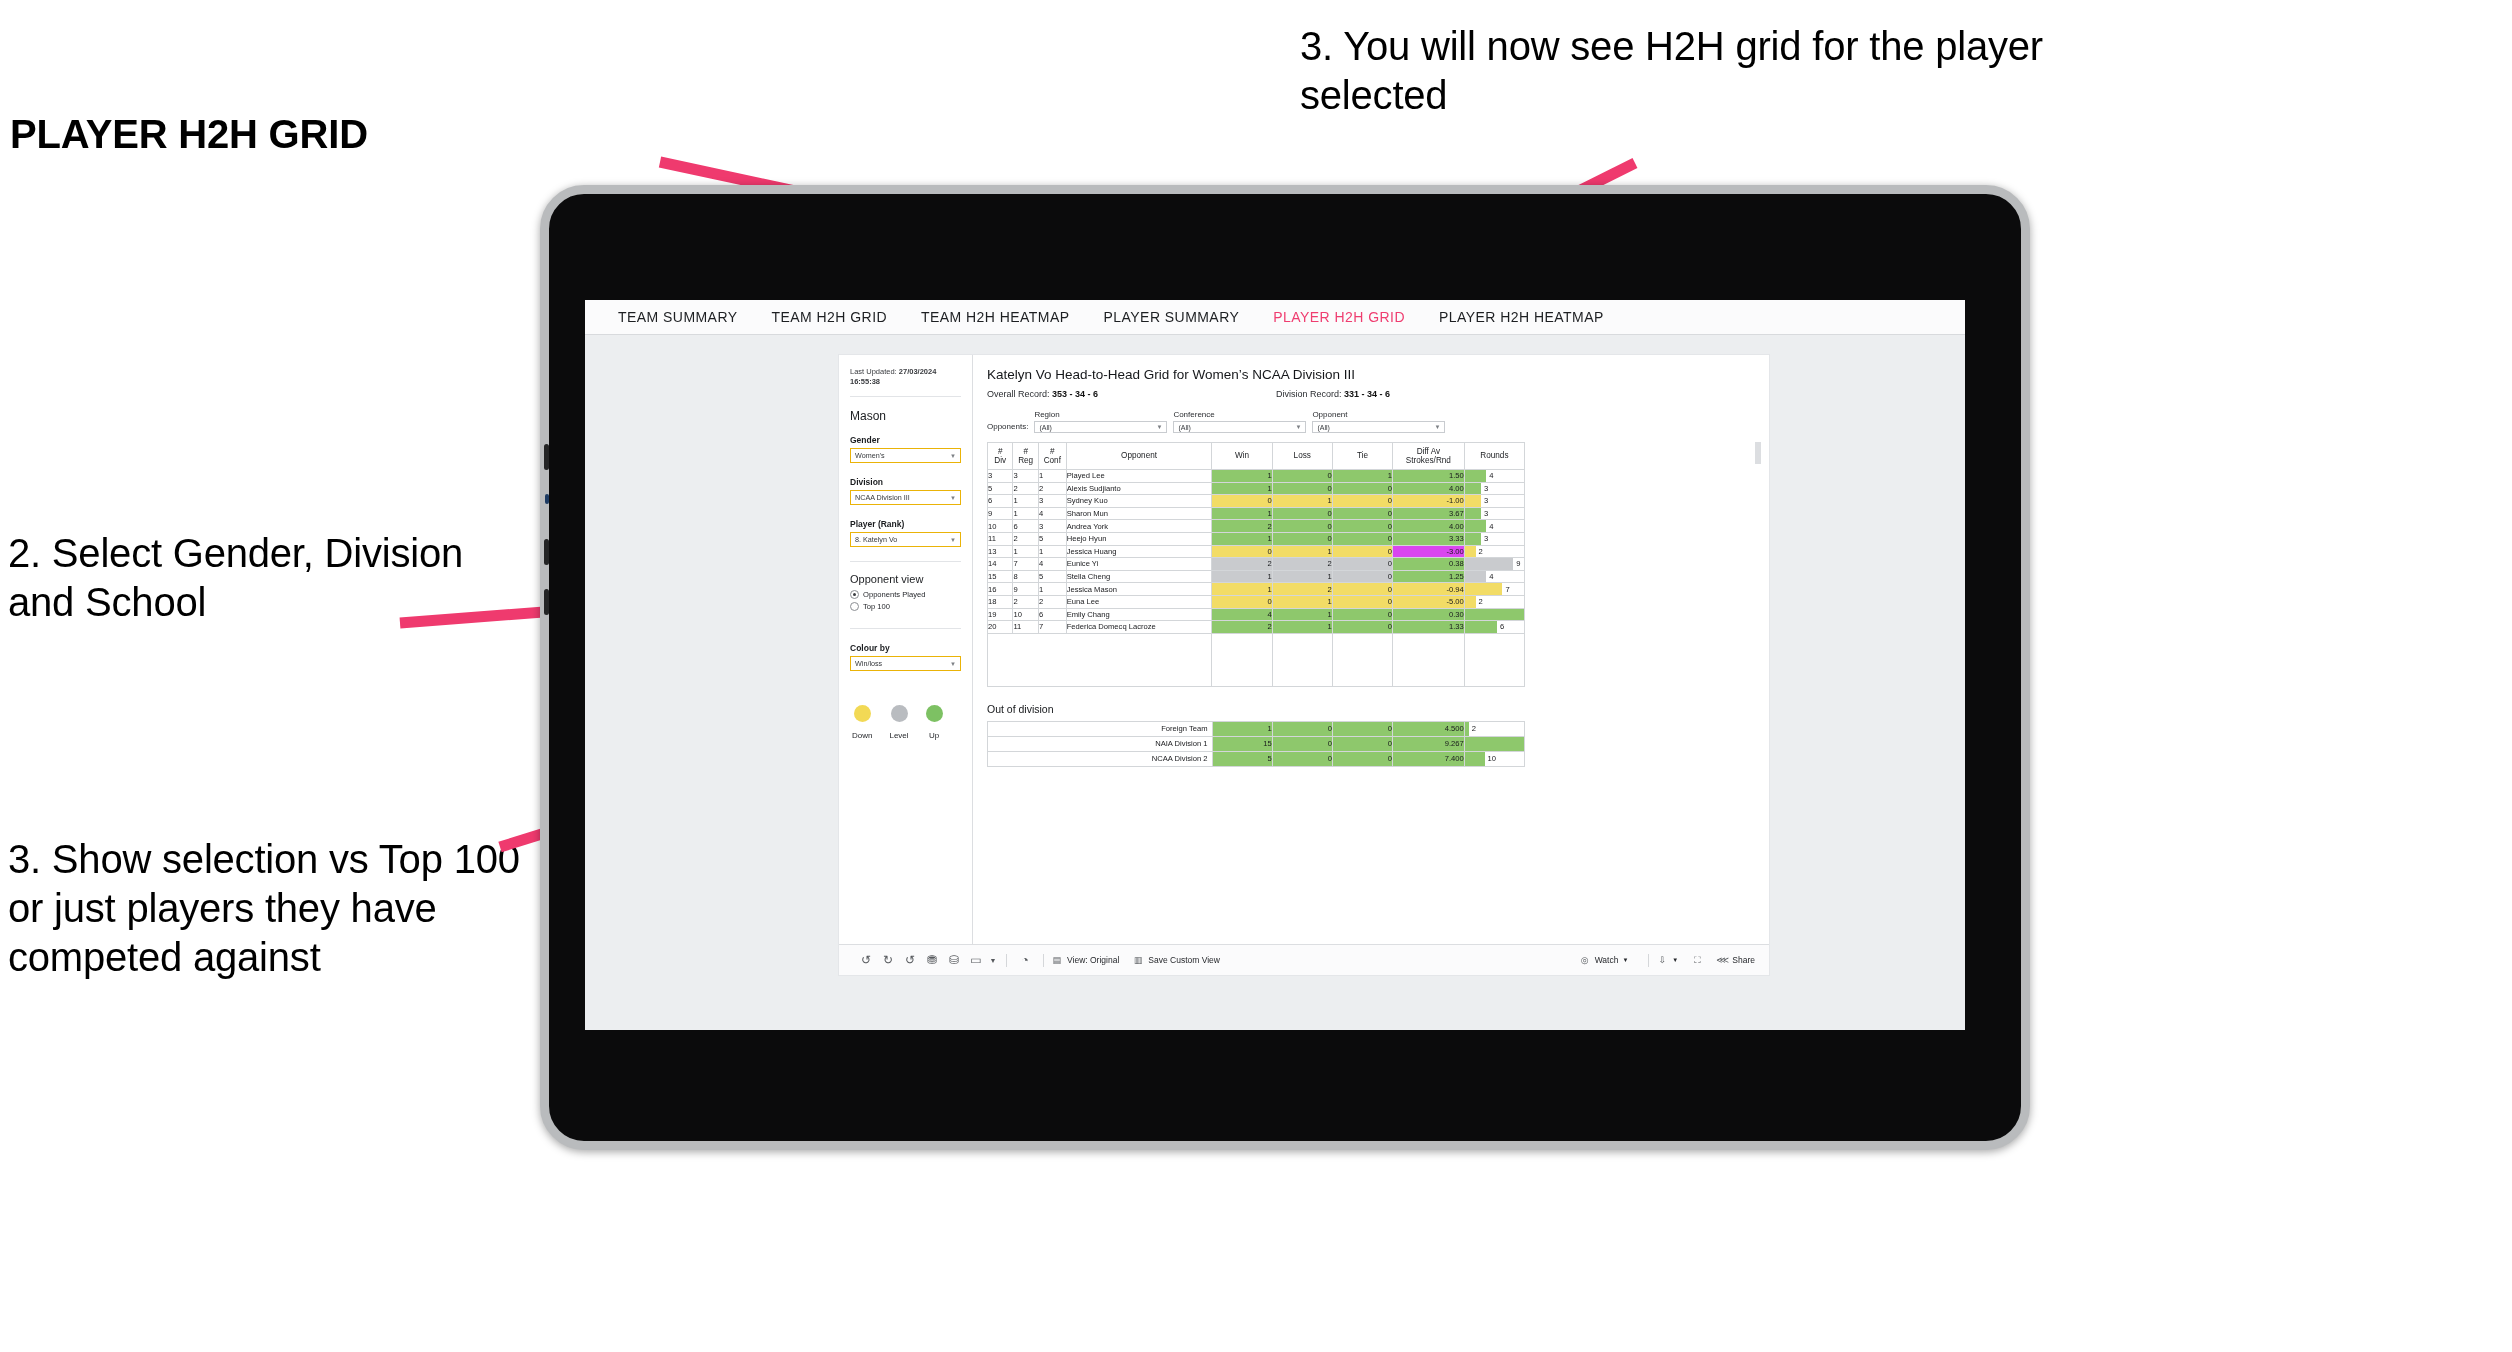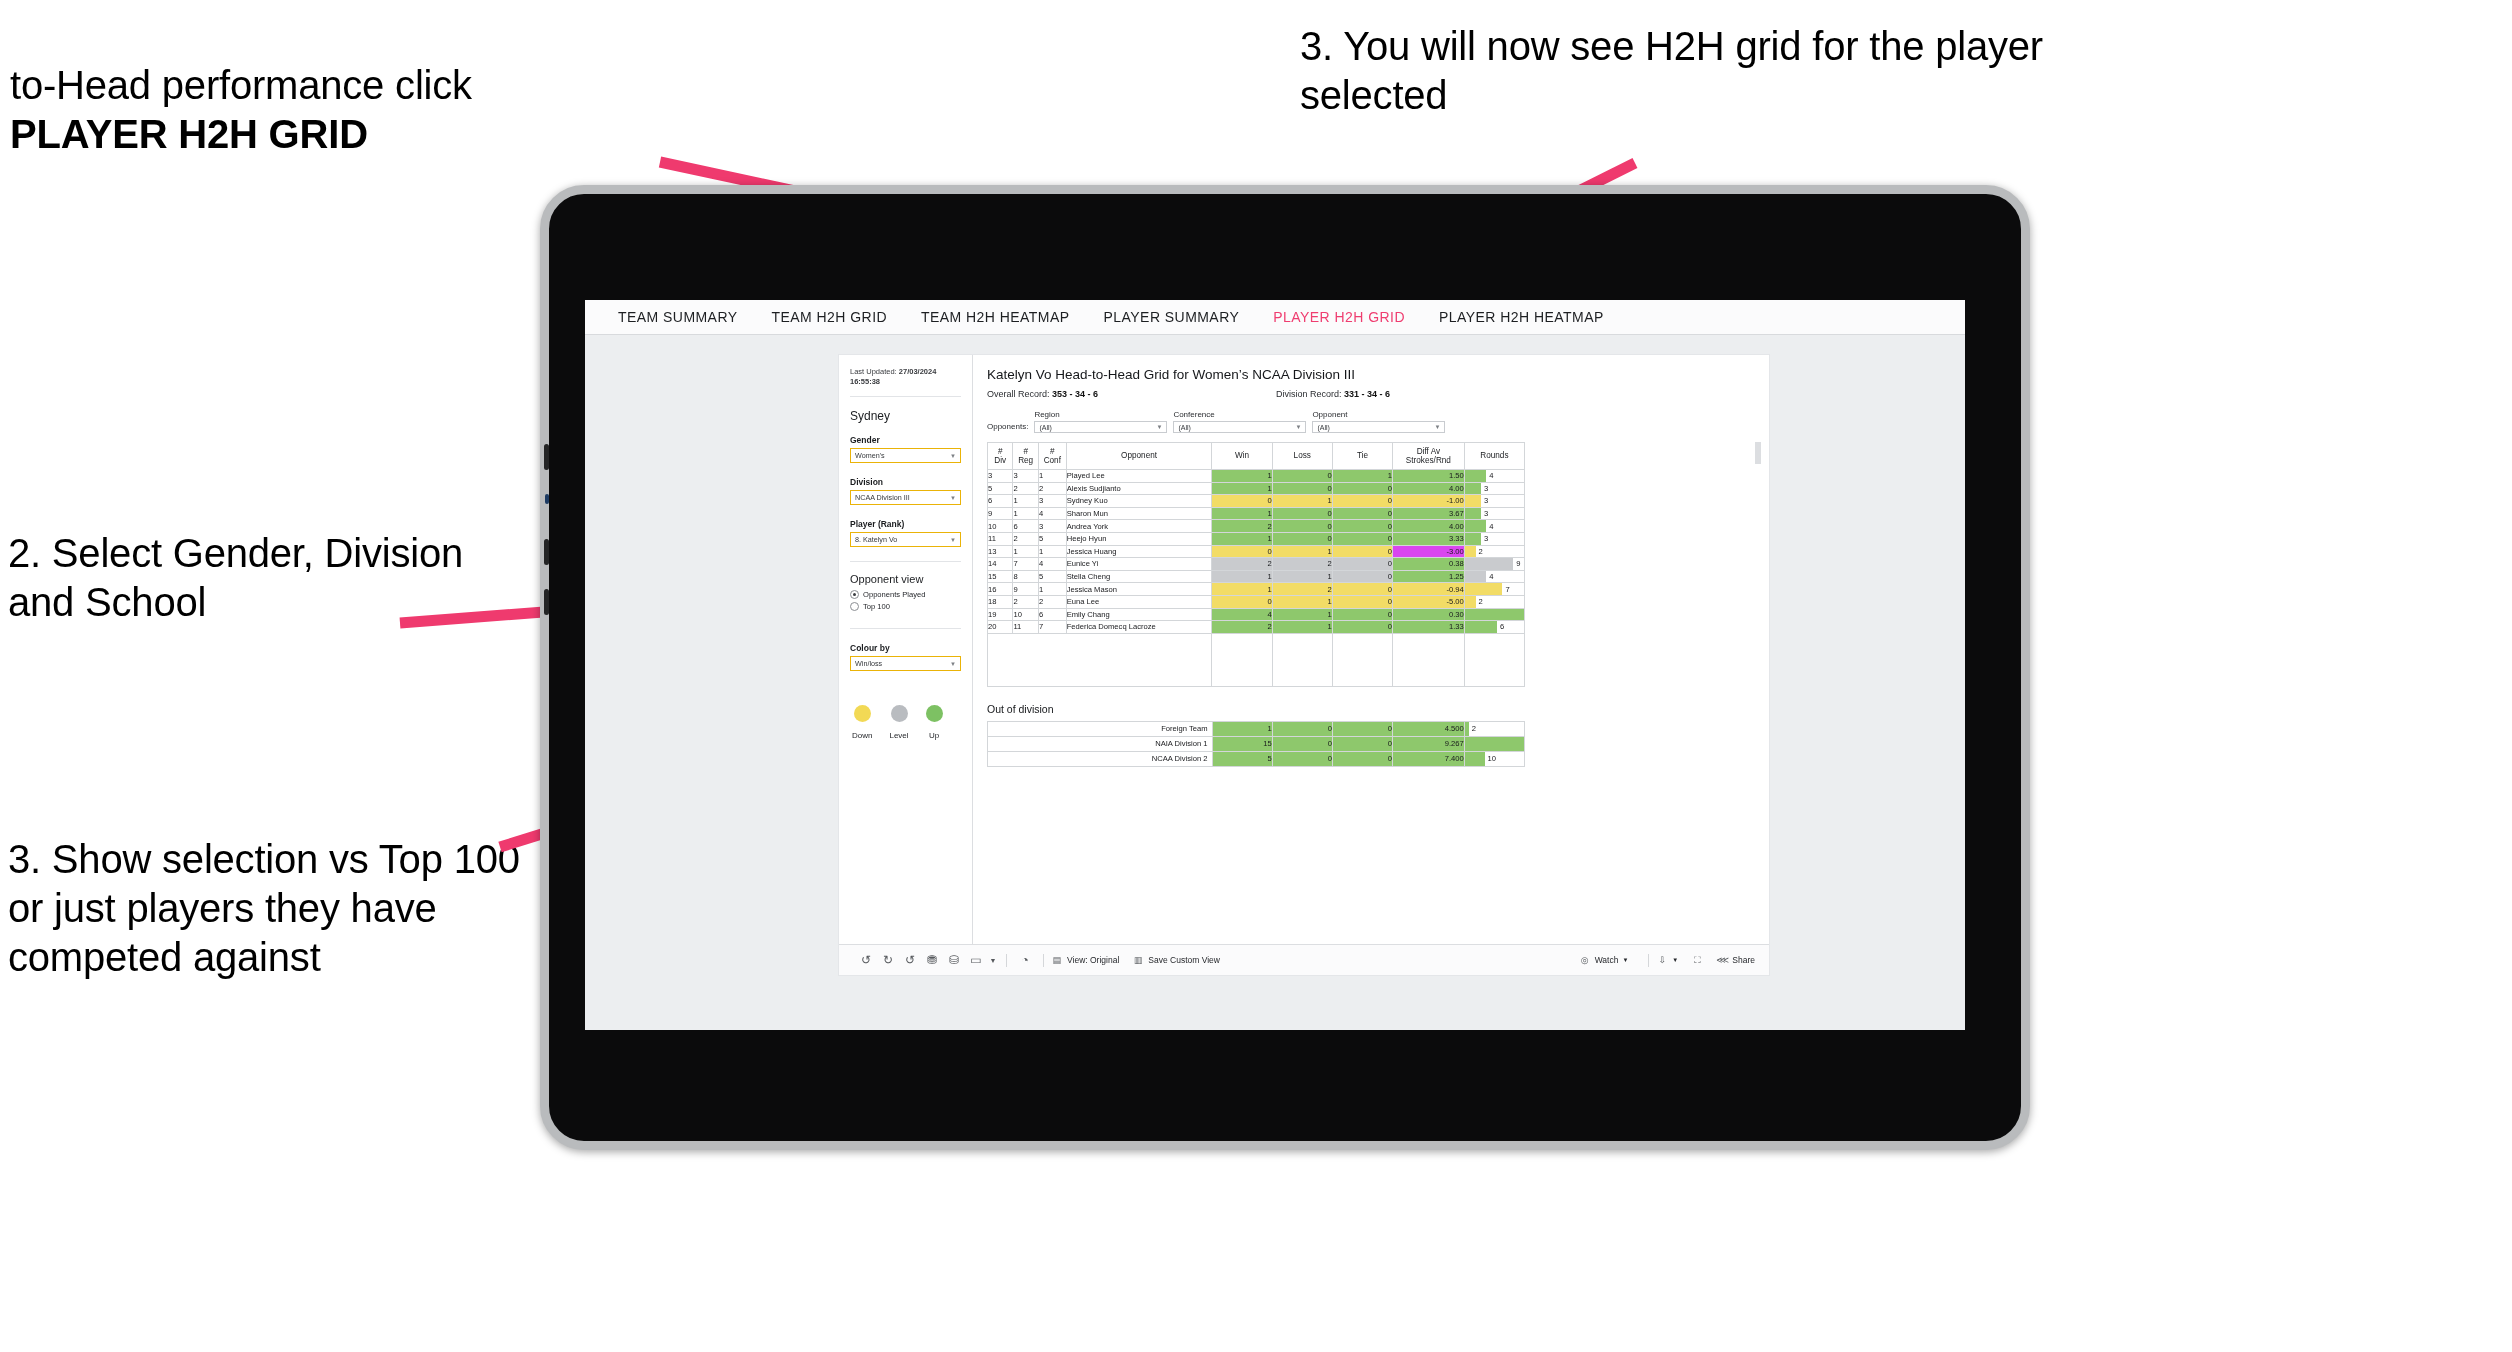--- a/index.html
+++ b/index.html
@@ -127,21 +127,21 @@
   .tbar .sep{width:1px;height:13px;background:#d5d7da;margin:0 7px;}
   .tbar .item{display:flex;align-items:center;gap:4px;margin-right:13px;}
   .tbar .rightgrp{margin-left:auto;display:flex;align-items:center;padding-right:14px;}
   .vscroll{position:absolute;right:-6px;top:0;width:6px;height:22px;background:#dcdee1;}
 </style>
 </head>
 <body>
 
 <div class="callout" id="cal1">
   <br>
-  <span>to-Head performance click</span><br>
+  <br>
   <b>PLAYER H2H GRID</b>
 </div>
 
 <div class="callout" id="cal2">3. You will now see H2H grid for the player selected</div>
 <div class="callout" id="cal3">2. Select Gender, Division and School</div>
 <div class="callout" id="cal4">3. Show selection vs Top 100 or just players they have competed against</div>
 
 <svg class="arrow" style="left:640px;top:150px;" width="500" height="130" viewBox="0 0 500 130">
   <defs>
       <marker id="ah1" markerWidth="7" markerHeight="7" refX="3" refY="3.5" orient="auto">
@@ -201,21 +201,21 @@
     <div class="sheet">
       <div class="sheet-body">
 
         <div class="filters">
           <div class="updated">
             <span>Last Updated: </span><b>27/03/2024</b><br>
             <b>16:55:38</b>
           </div>
           <div class="hr"></div>
 
-          <div class="f-h1">Sydney</div>
+          <div class="f-h1">Mason</div>
 
           <div class="f-lab">Gender</div>
           <div class="f-sel">
             <span>Women's</span>
             <span class="car">▼</span>
           </div>
 
           <div class="f-lab">Division</div>
           <div class="f-sel">
             <span>NCAA Division III</span>

